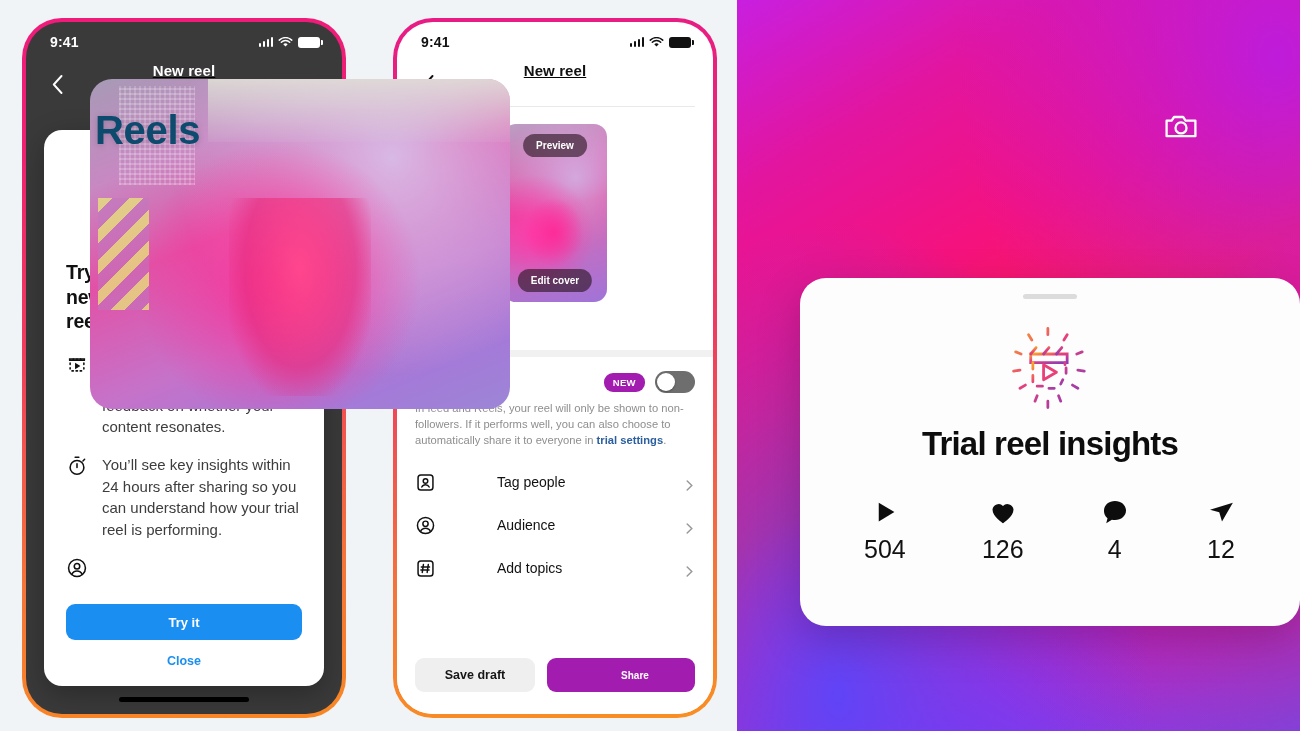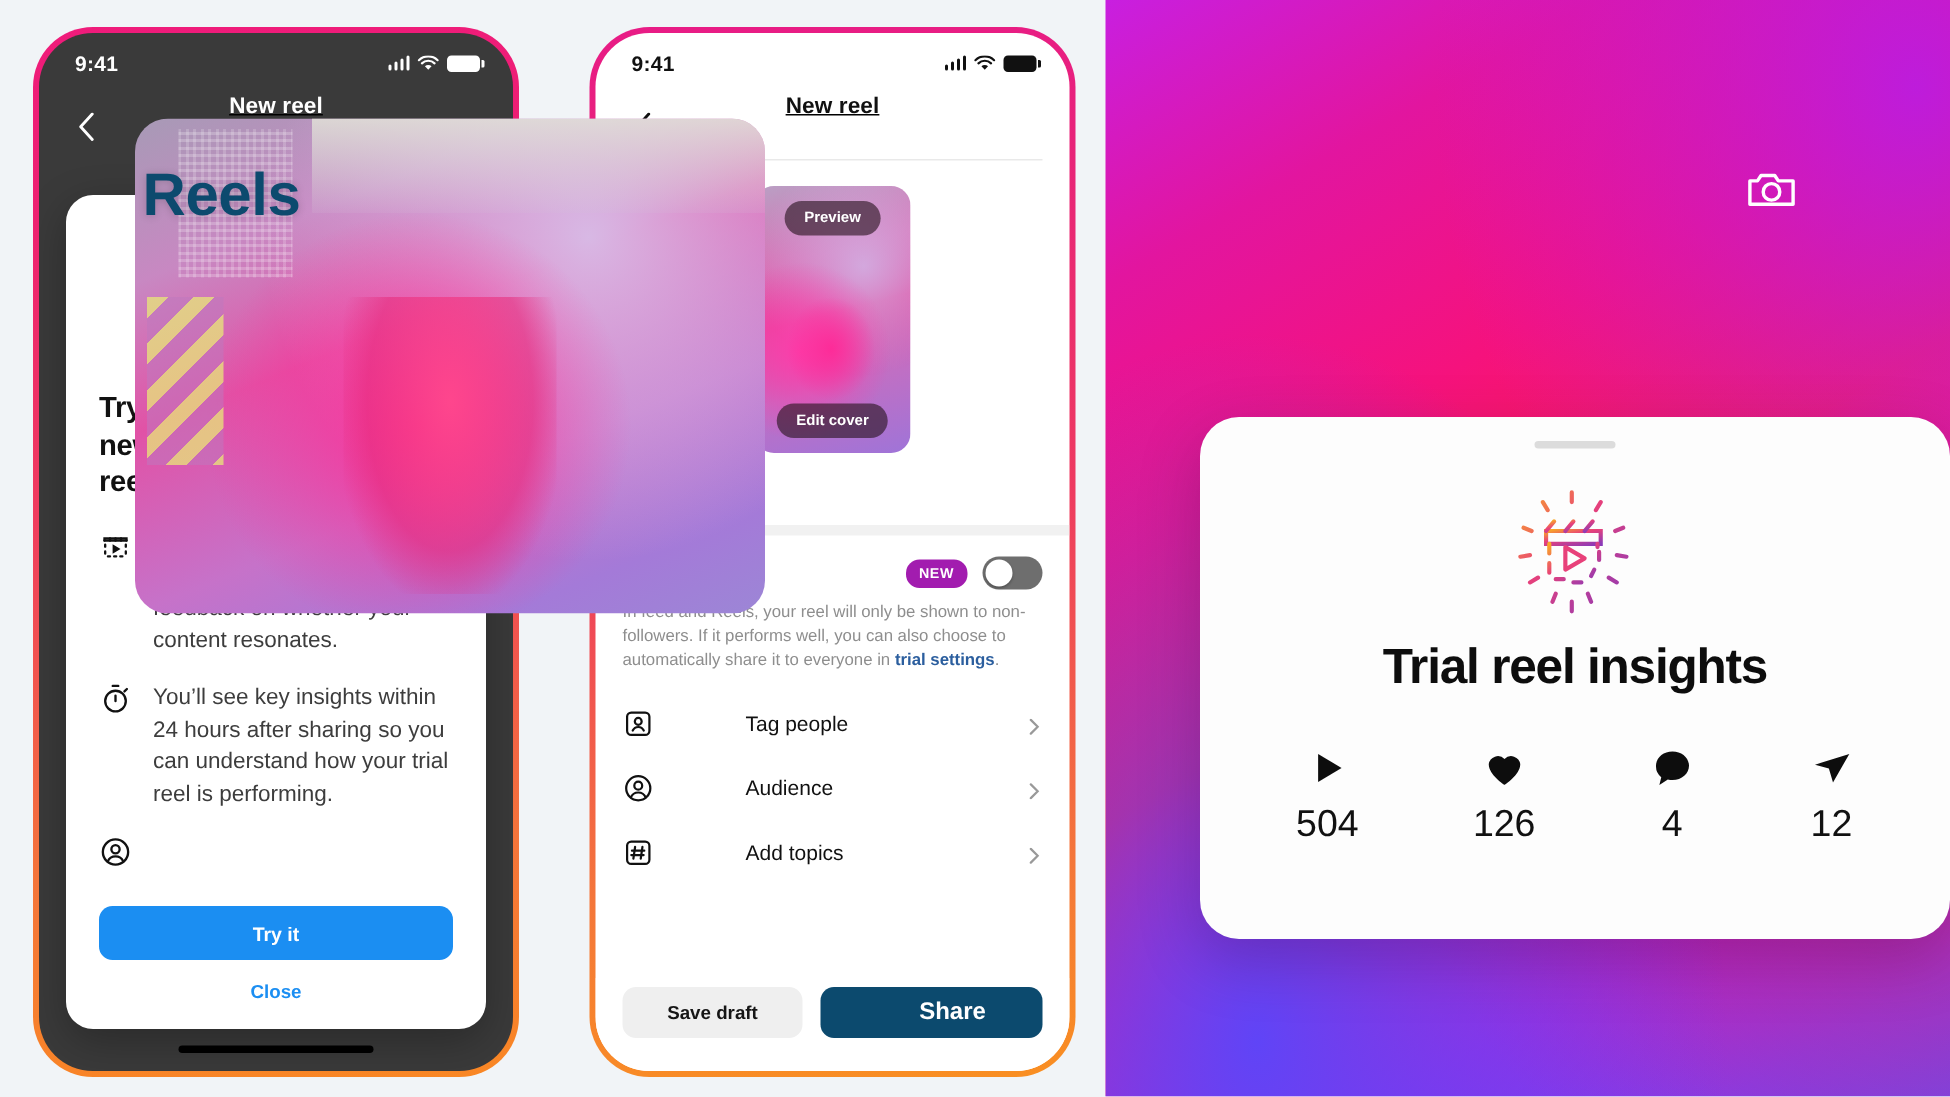--- a/index.html
+++ b/index.html
@@ -152,22 +152,22 @@
   .list-row .lico { width:21px; height:21px; margin-right:13px; }
   .list-row .ltxt { flex:1; font-size:14px; color:#111; }
   .list-row .chev { width:11px; height:11px; }
 
   .p2-footer {
     position:absolute; left:0; right:0; bottom:0; height:62px; background:#fff;
     display:flex; align-items:center; gap:12px; padding:0 18px 16px;
   }
   .btn-draft { flex:1; height:34px; border:none; border-radius:9px; background:#efefef;
     color:#161616; font-size:12.5px; font-weight:700; font-family:inherit; cursor:pointer; }
-  .btn-share { flex:1; height:34px; border:none; border-radius:9px; background:#0c4a6e;
-    color:#fff; font-size:16px; font-weight:700; font-family:inherit; cursor:pointer;padding-left:28px; }
+  .btn-share { flex:1; height:34px; border:none; border-radius:9px; background:#a21caf;
+    color:#fff; font-size:10px; font-weight:700; font-family:inherit; cursor:pointer;padding-left:28px; }
 
   
   .reel-stage { position:absolute; left:90px; top:79px; width:420px; height:330px;
     border-radius:22px; overflow:hidden;
     background:
       radial-gradient(circle at 45% 62%, rgba(255,45,150,.92) 0%, rgba(255,45,150,0) 46%),
       radial-gradient(circle at 72% 24%, rgba(215,195,235,.9) 0%, rgba(215,195,235,0) 55%),
       linear-gradient(158deg,#a79ab6 0%, #c888c2 22%, #e152a6 42%, #c672c9 66%, #a47ad8 86%, #9c86d6 100%);
   }
   .reel-stage .strip { position:absolute; left:7%; top:2%; width:18%; height:30%;

